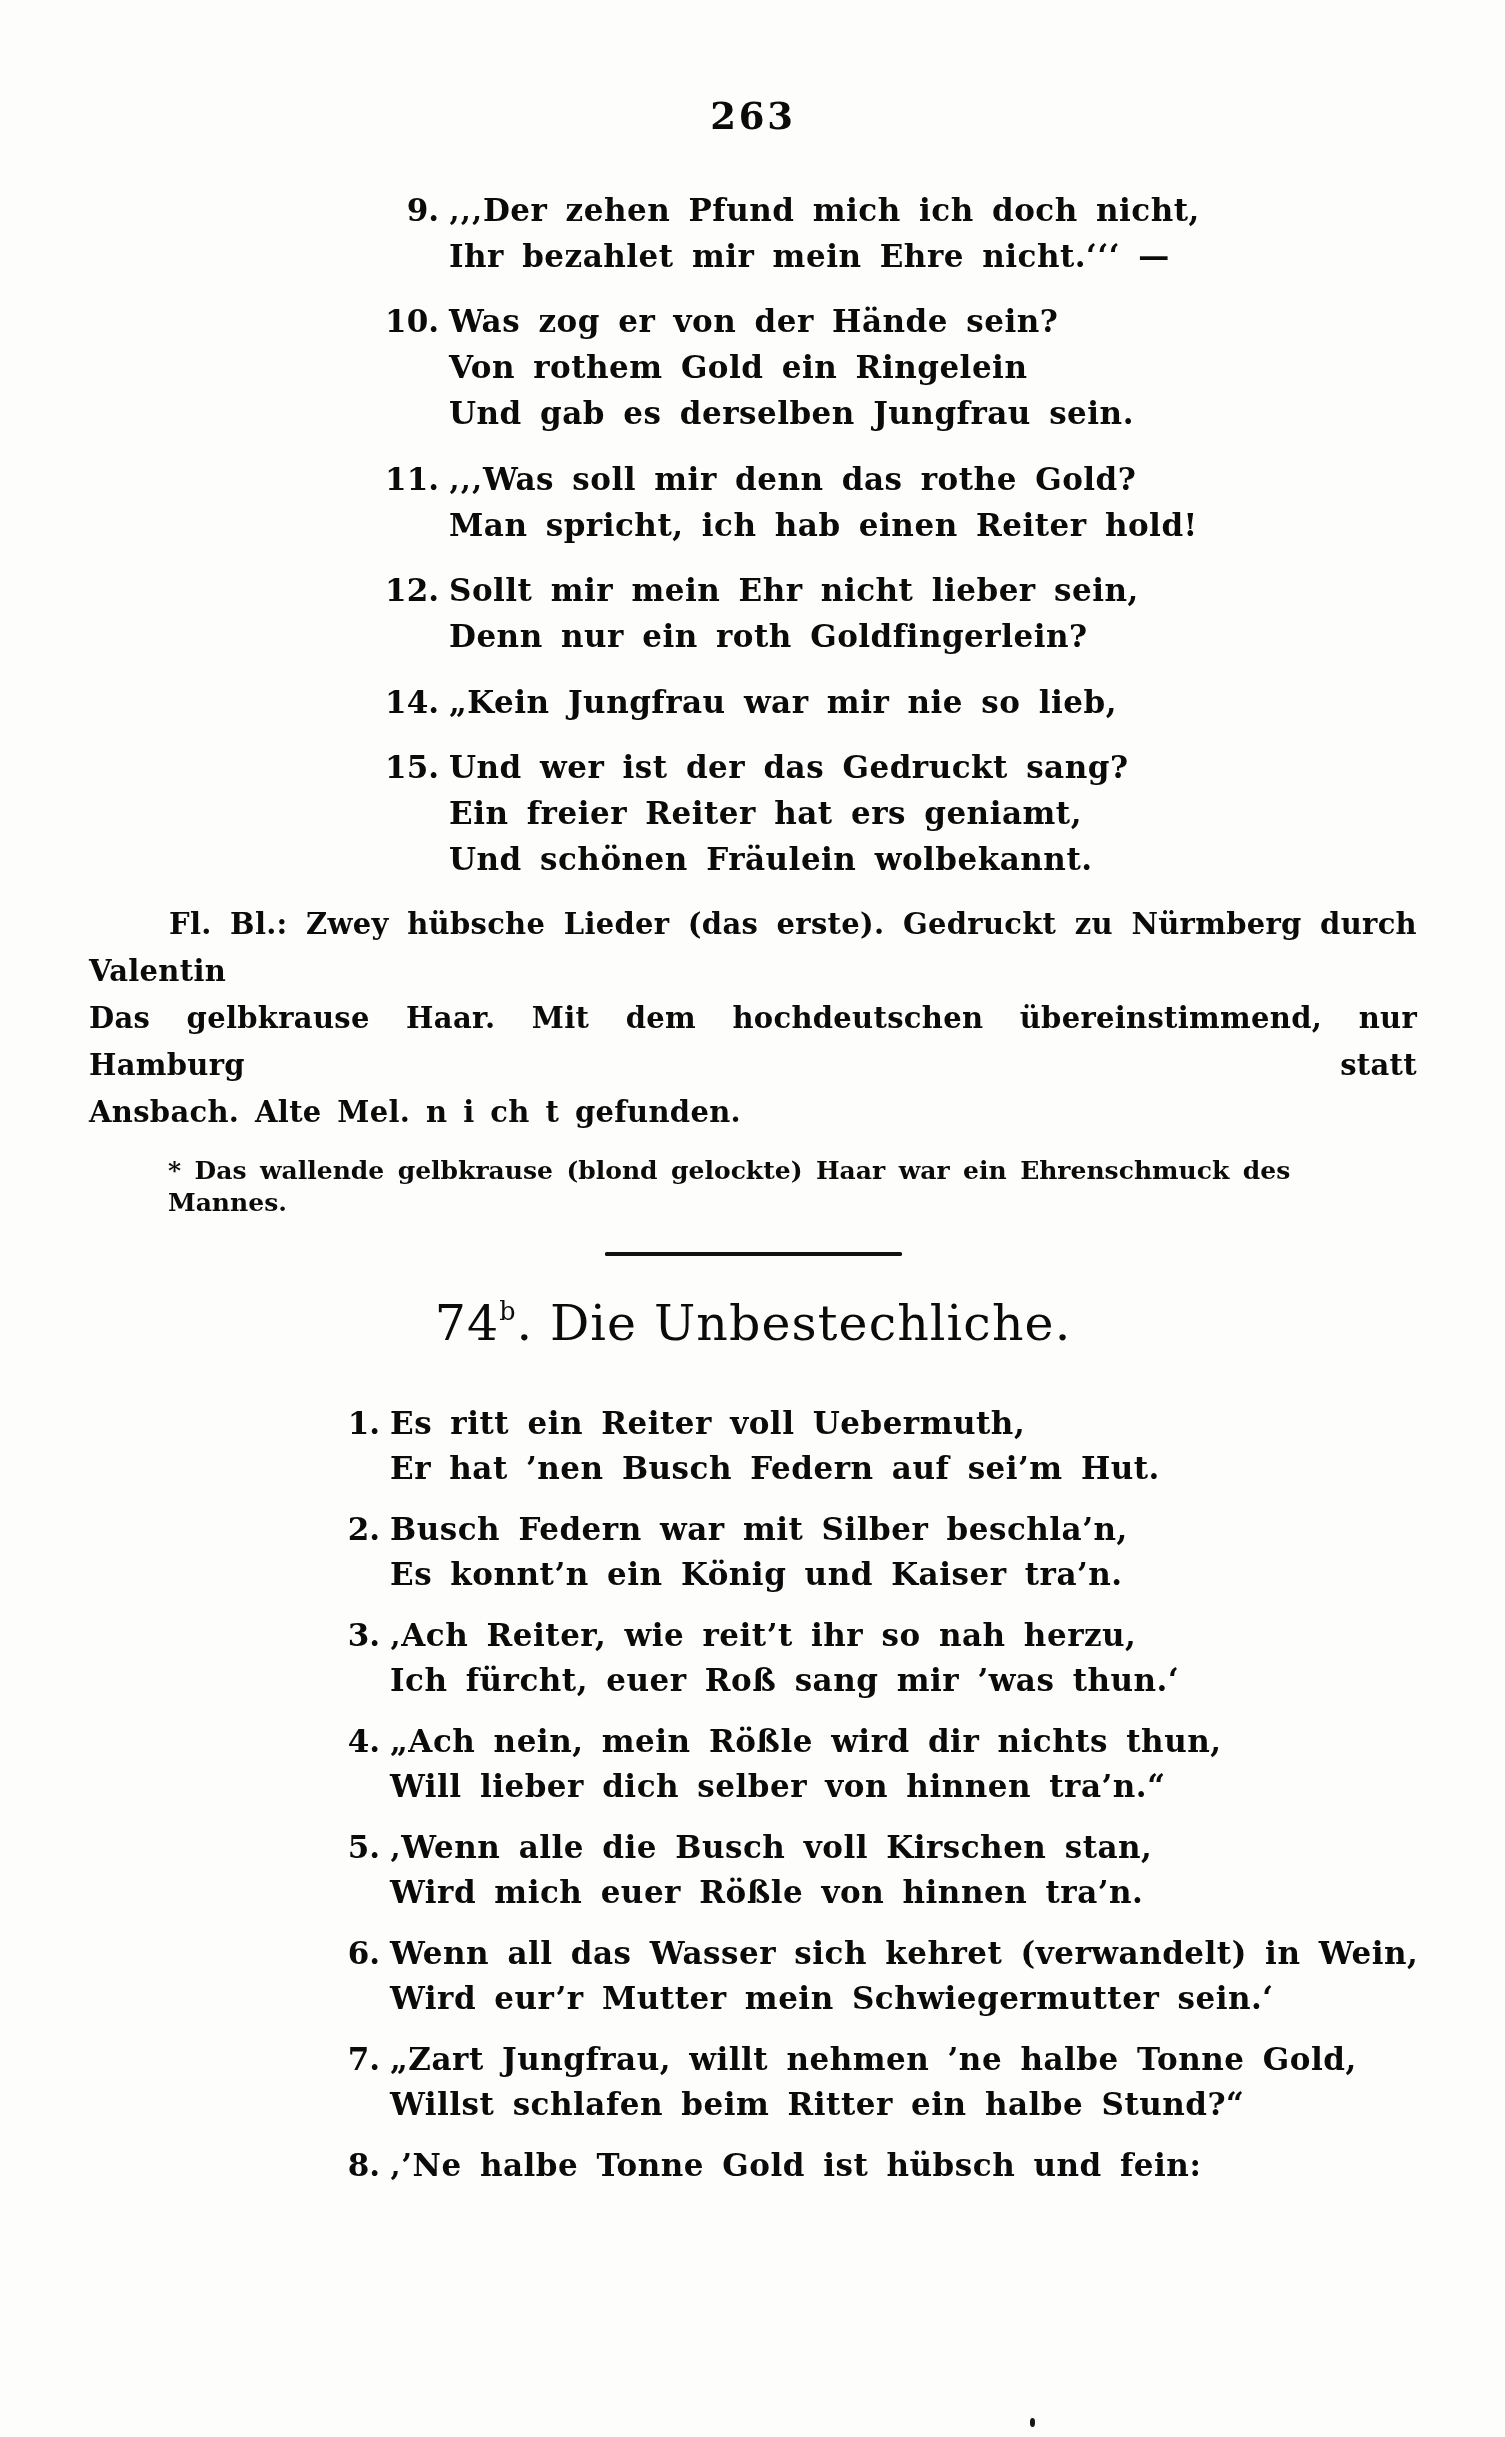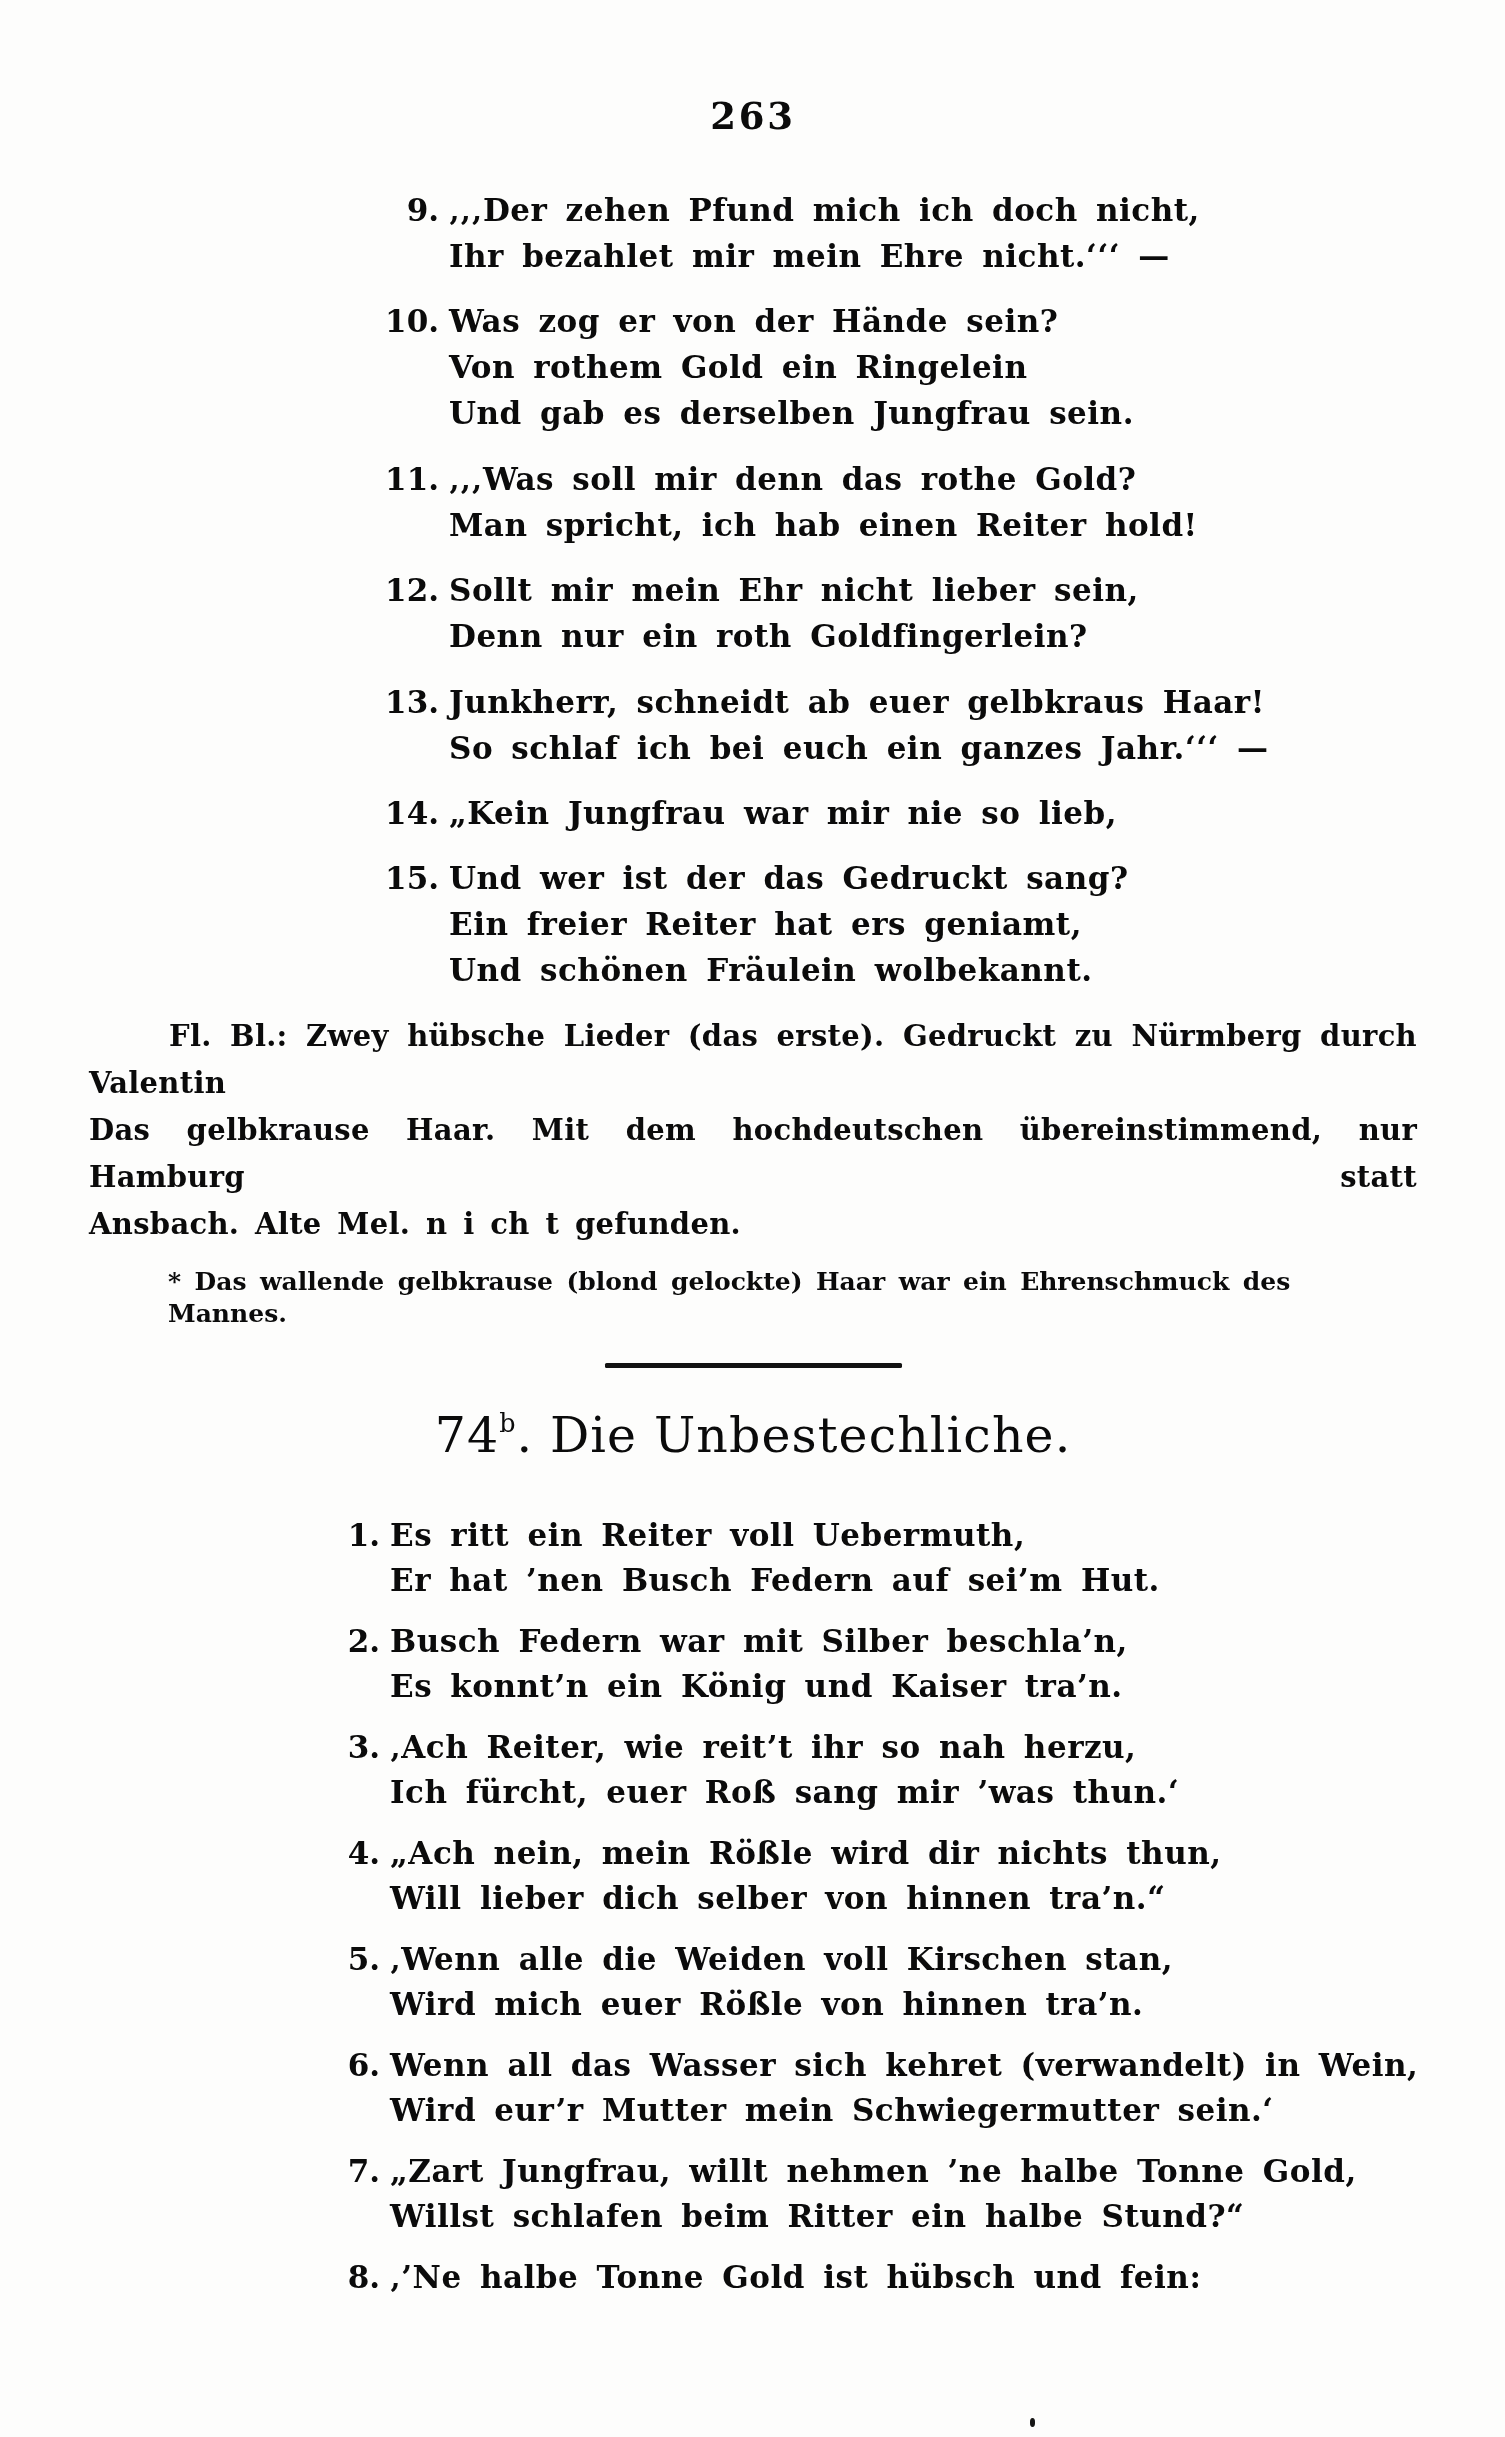--- a/index.html
+++ b/index.html
@@ -147,25 +147,20 @@
       <div class="vline">‚‚‚Was soll mir denn das rothe Gold?</div>
       <div class="vline">Man spricht, ich hab einen Reiter hold!</div>
     </div>
 
     <div class="stanza">
       <span class="stanza-num">12.</span>
       <div class="vline">Sollt mir mein Ehr nicht lieber sein,</div>
       <div class="vline">Denn nur ein roth Goldfingerlein?</div>
     </div>
 
-    <div class="stanza">
-      <span class="stanza-num">13.</span>
-      <div class="vline">Junkherr, schneidt ab euer gelbkraus Haar!</div>
-      <div class="vline">So schlaf ich bei euch ein ganzes Jahr.‘‘‘ —</div>
-    </div>
 
     <div class="stanza">
       <span class="stanza-num">14.</span>
       <div class="vline">„Kein Jungfrau war mir nie so lieb,</div>
     </div>
 
     <div class="stanza">
       <span class="stanza-num">15.</span>
       <div class="vline">Und wer ist der das Gedruckt sang?</div>
       <div class="vline">Ein freier Reiter hat ers geniamt,</div>
@@ -207,21 +202,21 @@
     </div>
 
     <div class="stanza">
       <span class="stanza-num">4.</span>
       <div class="vline">„Ach nein, mein Rößle wird dir nichts thun,</div>
       <div class="vline">Will lieber dich selber von hinnen tra’n.“</div>
     </div>
 
     <div class="stanza">
       <span class="stanza-num">5.</span>
-      <div class="vline">‚Wenn alle die Weiden voll Kirschen stan,</div>
+      <div class="vline">‚Wenn alle die Busch voll Kirschen stan,</div>
       <div class="vline">Wird mich euer Rößle von hinnen tra’n.</div>
     </div>
 
     <div class="stanza">
       <span class="stanza-num">6.</span>
       <div class="vline">Wenn all das Wasser sich kehret (verwandelt) in Wein,</div>
       <div class="vline">Wird eur’r Mutter mein Schwiegermutter sein.‘</div>
     </div>
 
     <div class="stanza">

